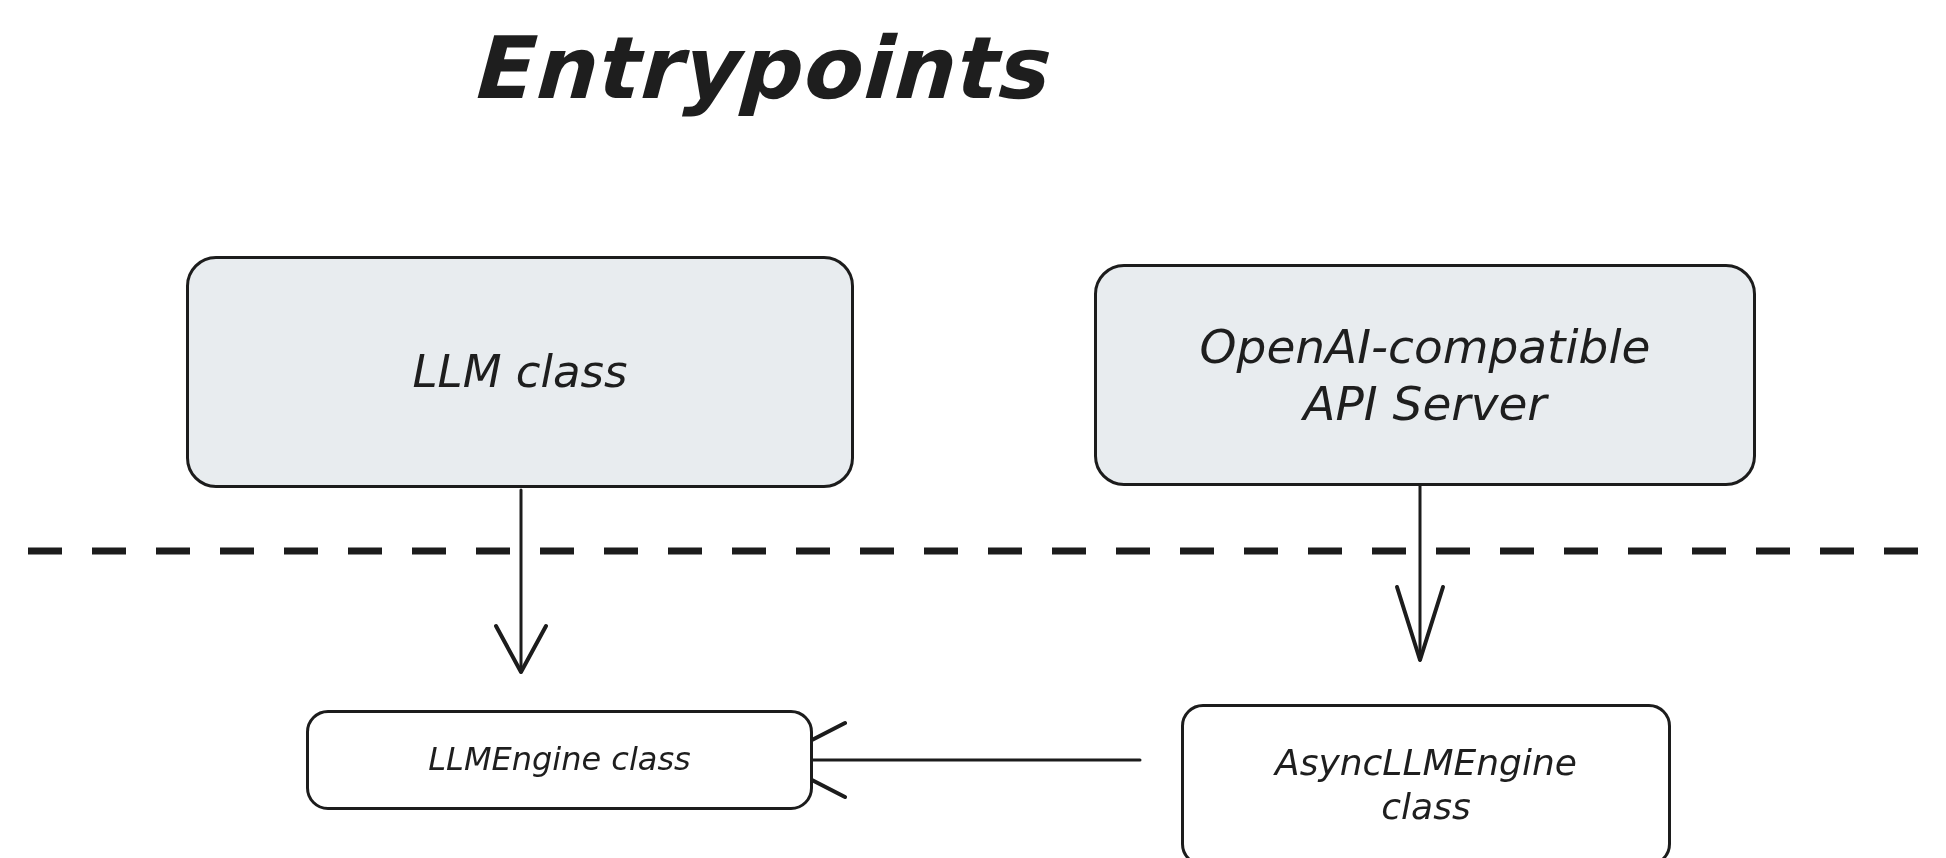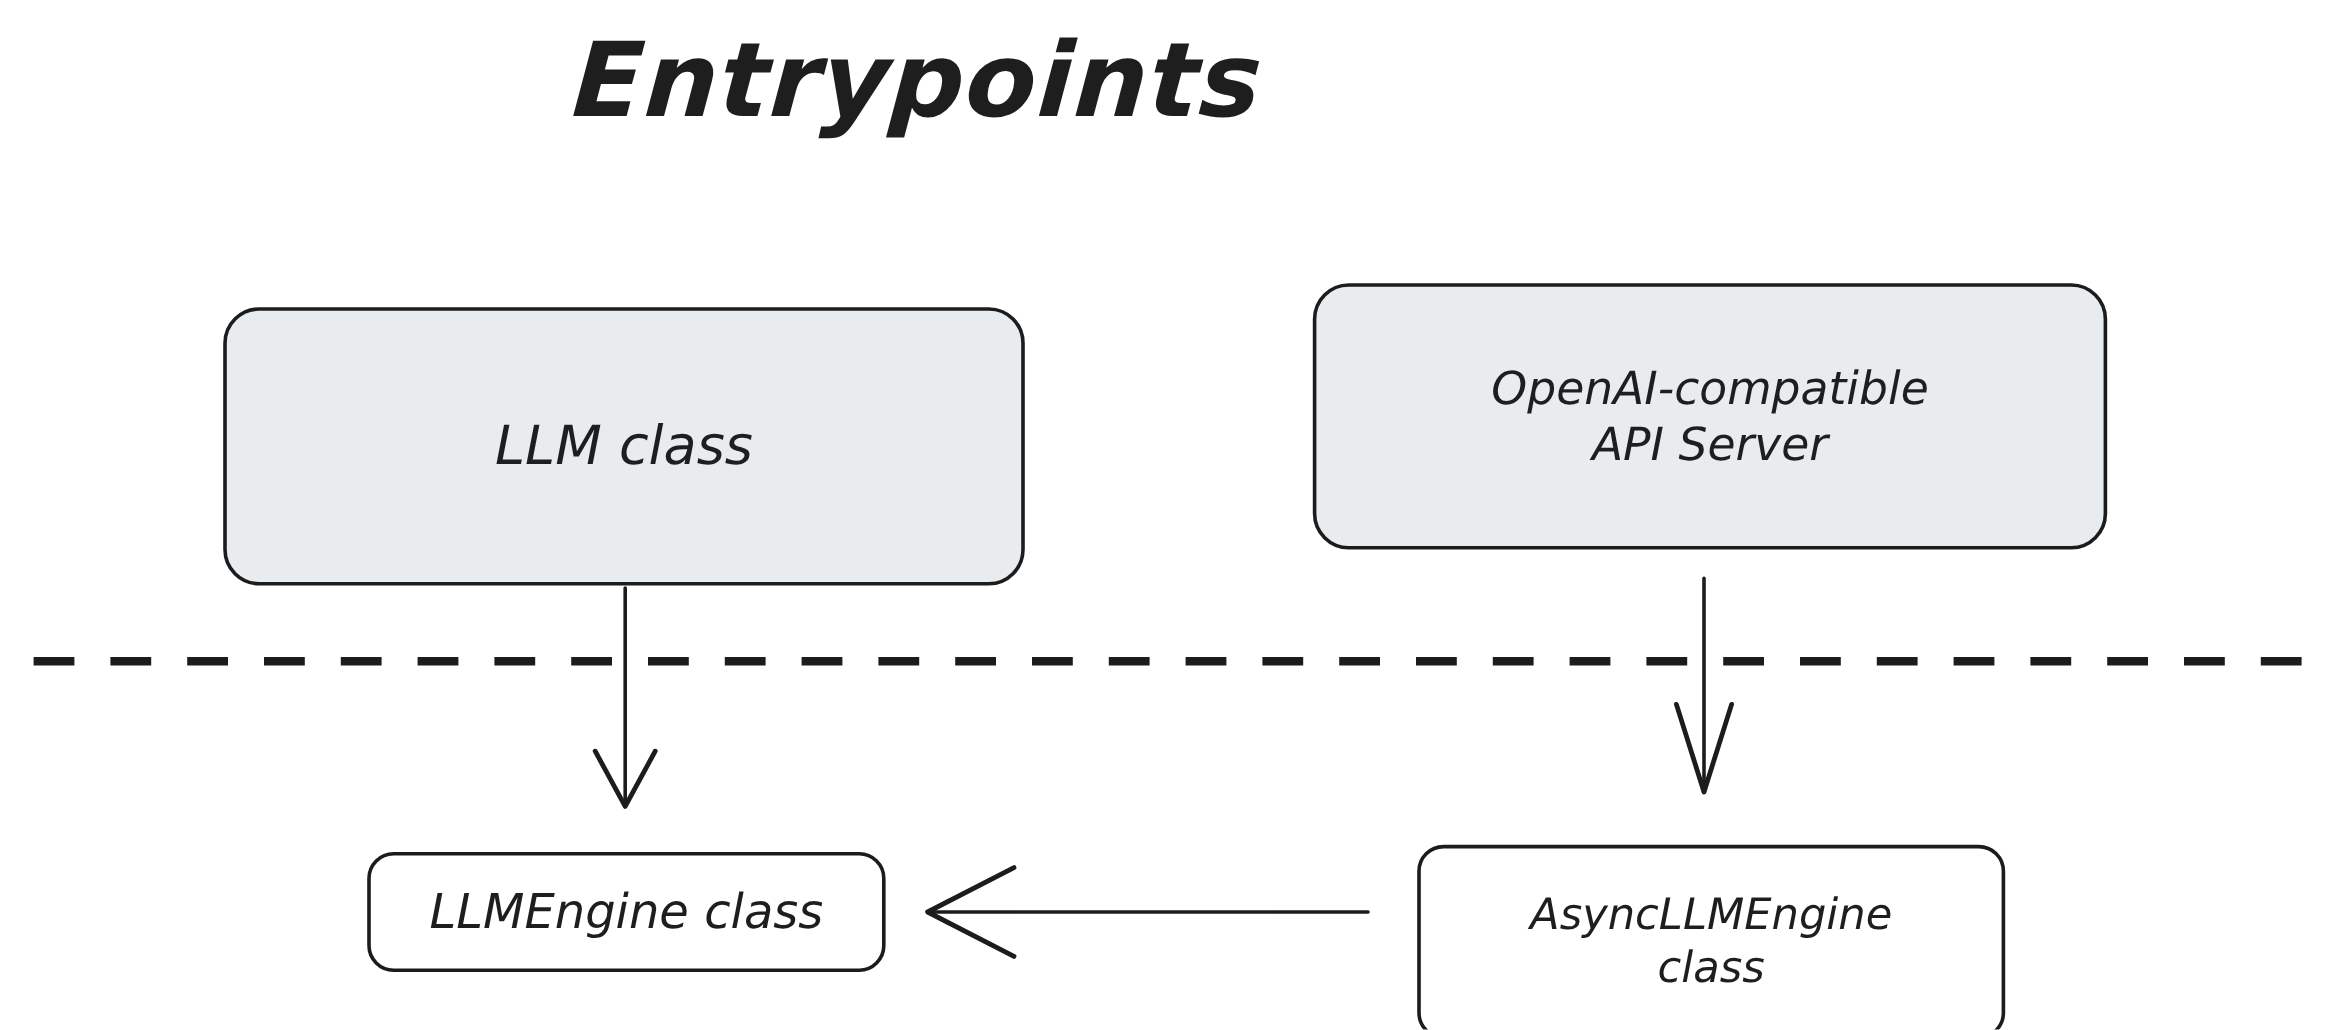--- a/index.html
+++ b/index.html
@@ -69,32 +69,32 @@
   #node-llm-class {
     left: 186px;
     top: 256px;
     width: 668px;
     height: 232px;
     font-size: 45px;
   }
 
   #node-openai-server {
     left: 1094px;
-    top: 236px;
+    top: 264px;
     width: 662px;
     height: 222px;
-    font-size: 38px;
+    font-size: 47px;
   }
 
   #node-llmengine-class {
     left: 306px;
     top: 710px;
-    width: 432px;
+    width: 507px;
     height: 100px;
-    font-size: 40px;
+    font-size: 32px;
   }
 
   #node-asyncllmengine-class {
     left: 1181px;
     top: 704px;
     width: 490px;
     height: 162px;
     font-size: 36px;
   }
 

